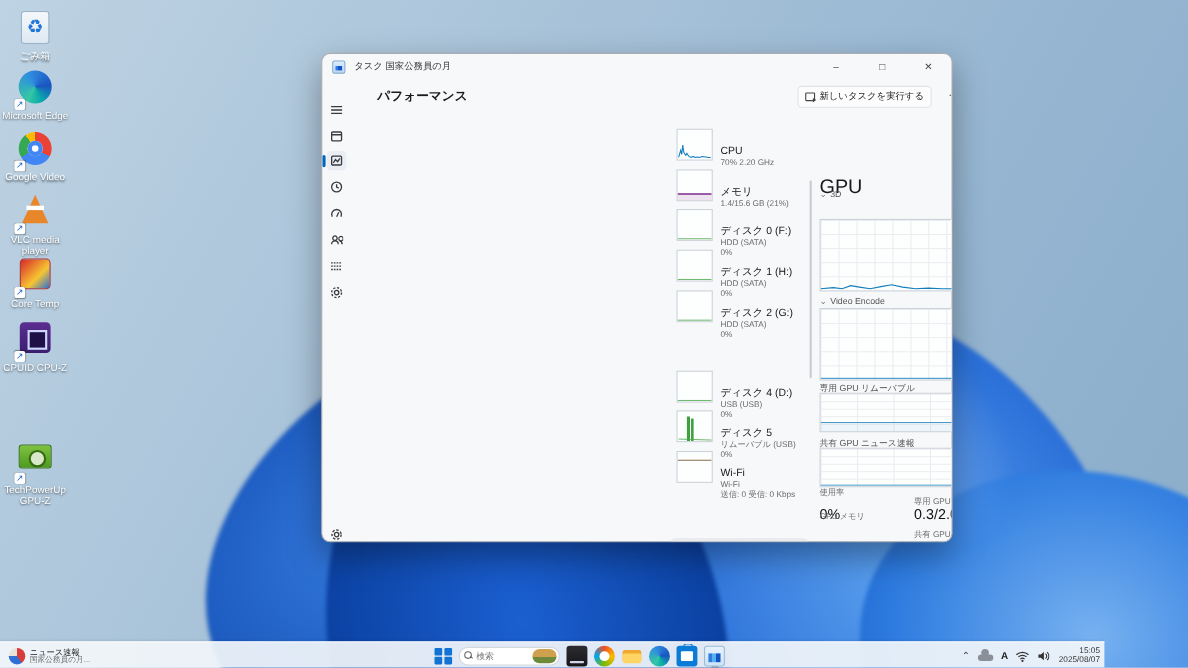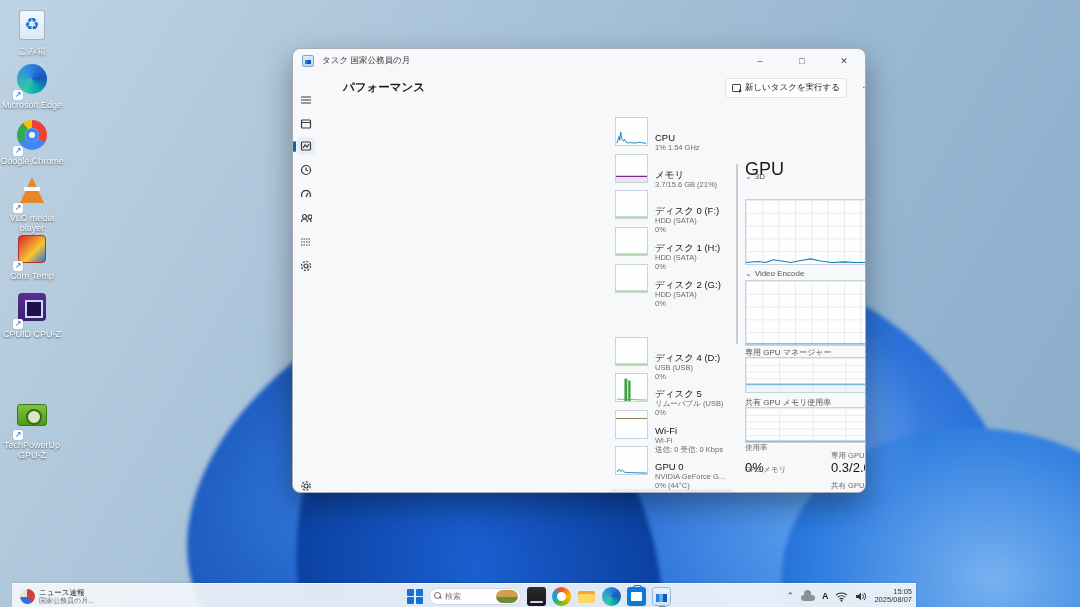--- a/index.html
+++ b/index.html
@@ -31,21 +31,21 @@
   .art-coretemp { width:28px; height:28px; margin:3px auto 0; border-radius:4px; background:linear-gradient(135deg,#d8272a 0%,#f7c531 60%,#2a6fd8 100%); border:1px solid #a33; }
   .art-cpuz { position:relative; width:28px; height:28px; margin:3px auto 0; border-radius:4px; background:linear-gradient(#5b2d91,#3b1f6e); }
   .art-cpuz::after { content:""; position:absolute; left:7px; top:7px; width:14px; height:14px; border:2px solid #cfd6ff; background:#201048; }
   .art-gpuz { position:relative; width:30px; height:22px; margin:6px auto 0; border-radius:3px; background:linear-gradient(#7fc241,#4e9a1f); border:1px solid #3c7a18; }
   .art-gpuz::after { content:""; position:absolute; right:4px; top:4px; width:12px; height:12px; border-radius:50%; background:#d9e8c8; border:2px solid #356e12; }
   .art-folder { position:relative; width:32px; height:24px; margin:5px auto 0; background:linear-gradient(#ffd867,#f5b935); border-radius:2px 3px 3px 3px; }
   .art-folder::before { content:""; position:absolute; left:0; top:-4px; width:14px; height:5px; background:#f5c648; border-radius:2px 2px 0 0; }
   .art-folder::after { content:""; position:absolute; left:4px; top:5px; width:24px; height:12px; background:#20262e; border-radius:2px 2px 8px 2px / 2px 2px 6px 2px; }
 
   
-  .taskbar { position:absolute; left:12px; bottom:0; width:904px; height:24px; background:rgba(242,246,250,.92); border-top:1px solid rgba(255,255,255,.6); box-shadow:0 -1px 2px rgba(0,0,0,.08); }
+  .taskbar { position:absolute; left:0; bottom:0; width:1004px; height:24px; background:rgba(242,246,250,.92); border-top:1px solid rgba(255,255,255,.6); box-shadow:0 -1px 2px rgba(0,0,0,.08); }
   .tb-widget { position:absolute; left:4px; top:2px; height:20px; display:flex; align-items:center; gap:4px; padding:0 4px; border-radius:4px; }
   .tb-widget .wicon { width:15px; height:15px; border-radius:50%; background:conic-gradient(#d83b3b 0 40%,#2f6fd8 40% 75%,#e8e2d8 75% 100%); }
   .tb-widget .wl1 { font-size:7.5px; color:#1a1a1a; line-height:9px; }
   .tb-widget .wl2 { font-size:7px; color:#707070; line-height:8px; }
   .tb-center { position:absolute; left:394px; top:0; height:24px; display:flex; align-items:center; gap:6px; }
   .tb-start { width:17px; height:17px; display:grid; grid-template-columns:7px 7px; grid-template-rows:7px 7px; gap:1.5px; padding:1px; }
   .tb-start span { background:#1173d4; border-radius:1px; }
   .tb-search { position:relative; width:92px; height:17px; background:#fff; border:1px solid #d4d9df; border-radius:9px; display:flex; align-items:center; padding:0 4px; gap:3px; }
   .mag { position:relative; width:8px; height:8px; flex:0 0 auto; }
   .mag::before { content:""; position:absolute; left:0; top:0; width:5px; height:5px; border:1.2px solid #666; border-radius:50%; }
@@ -146,21 +146,21 @@
         <div class="circle-edge"></div>
         <div class="shortcut">↗</div>
       </div>
     <div class="lbl">Microsoft Edge</div>
   </div>
   <div class="dicon" style="left:0;top:118px">
     <div class="art">
         <div class="circle-chrome"></div>
         <div class="shortcut">↗</div>
       </div>
-    <div class="lbl">Google Chrome</div>
+    <div class="lbl">Google Video</div>
   </div>
   <div class="dicon" style="left:0;top:174px">
     <div class="art">
         <div class="art-vlc"></div>
         <div class="shortcut">↗</div>
       </div>
     <div class="lbl">VLC media player</div>
   </div>
   <div class="dicon" style="left:0;top:232px">
     <div class="art">
@@ -264,34 +264,34 @@
     <div class="sb-scroll"></div>
 
     <div class="sb-item" style="top:67px">
       <div class="mini">
           <svg viewBox="0 0 33 29" preserveAspectRatio="none">
             <polyline points="1,27 3,20 4,24 5,15 6,22 8,25 9,23 11,26 13,27 15,26 17,27 19,26.5 21,27 24,26 27,26.5 30,27 32,27" fill="none" stroke="#117dbb" stroke-width="1"></polyline>
           </svg>
         </div>
       <div class="sb-t">
           <div class="sb-title">CPU</div>
-          <div class="sb-sub">1% 1.54 GHz</div>
+          <div class="sb-sub">70% 2.20 GHz</div>
           <div class="sb-sub"></div>
         </div>
     </div>
     <div class="sb-item" style="top:104px">
       <div class="mini">
           <svg viewBox="0 0 33 29" preserveAspectRatio="none">
             <polyline points="0,23 33,23" fill="none" stroke="#7b2d8e" stroke-width="1.4"></polyline>
             <rect x="0" y="23" width="33" height="6" fill="rgba(123,45,142,.12)"></rect>
           </svg>
         </div>
       <div class="sb-t">
           <div class="sb-title">メモリ</div>
-          <div class="sb-sub">3.7/15.6 GB (21%)</div>
+          <div class="sb-sub">1.4/15.6 GB (21%)</div>
           <div class="sb-sub"></div>
         </div>
     </div>
     <div class="sb-item" style="top:140px">
       <div class="mini">
           <svg viewBox="0 0 33 29" preserveAspectRatio="none">
             <polyline points="0,28 33,28" fill="none" stroke="#4aa84a" stroke-width=".8"></polyline>
           </svg>
         </div>
       <div class="sb-t">
@@ -355,62 +355,50 @@
           <svg viewBox="0 0 33 29" preserveAspectRatio="none">
             <polyline points="0,8 33,8" fill="none" stroke="#8a6d4b" stroke-width="1"></polyline>
           </svg>
         </div>
       <div class="sb-t">
           <div class="sb-title">Wi-Fi</div>
           <div class="sb-sub">Wi-Fi</div>
           <div class="sb-sub">送信: 0 受信: 0 Kbps</div>
         </div>
     </div>
-    <div class="sb-item" style="top:396px">
-      <div class="mini">
-          <svg viewBox="0 0 33 29" preserveAspectRatio="none">
-            <polyline points="1,27 3,24 5,26 7,25 9,27 12,27.5 33,28" fill="none" stroke="#117dbb" stroke-width="1"></polyline>
-          </svg>
-        </div>
-      <div class="sb-t">
-          <div class="sb-title">GPU 0</div>
-          <div class="sb-sub">NVIDIA GeForce G...</div>
-          <div class="sb-sub">0% (44°C)</div>
-        </div>
-    </div>
 
     <div class="main">
       <div class="gpu-title">GPU</div>
 
       <div class="chart-hdr" style="left:2px;top:15px"><span class="chev">⌄</span><span>3D</span></div>
 
       <div class="chartbox" style="left:2px;top:42px;width:198px;height:66px">
         <svg viewBox="0 0 100 30" preserveAspectRatio="none">
             <polyline points="0,29.3 6,28.8 10,29.3 14,28 18,28.6 23,29.3 28,28.4 33,27.6 38,28.6 44,29.3 50,29 56,29.3 100,29.4" fill="none" stroke="#117dbb" stroke-width=".5"></polyline>
           </svg>
       </div>
 
       <div class="chart-hdr" style="left:2px;top:112px"><span class="chev">⌄</span><span>Video Encode</span></div>
 
       <div class="chartbox" style="left:2px;top:123px;width:198px;height:66px">
         <svg viewBox="0 0 100 30" preserveAspectRatio="none">
             <polyline points="0,29.5 100,29.5" fill="none" stroke="#117dbb" stroke-width=".4"></polyline>
           </svg>
       </div>
 
-      <div class="chart-hdr" style="left:2px;top:190px">専用 GPU マネージャー</div>
+      <div class="chart-hdr" style="left:2px;top:190px">専用 GPU リムーバブル</div>
 
       <div class="chartbox" style="left:2px;top:200px;width:400px;height:36px">
         <svg viewBox="0 0 100 30" preserveAspectRatio="none">
           <polyline points="0,23 54,23 58,21.6 68,21.2 72,21.8 75,23 100,23" fill="none" stroke="#117dbb" stroke-width=".6"></polyline>
           <polygon points="0,23 54,23 58,21.6 68,21.2 72,21.8 75,23 100,23 100,30 0,30" fill="rgba(17,125,187,.07)" stroke="none"></polygon>
         </svg>
       </div>
 
-      <div class="chart-hdr" style="left:2px;top:240px">共有 GPU メモリ使用率</div>
+      <div class="chart-hdr" style="left:2px;top:240px">共有 GPU ニュース速報</div>
 
       <div class="chartbox" style="left:2px;top:250px;width:400px;height:36px">
         <svg viewBox="0 0 100 30" preserveAspectRatio="none">
             <polyline points="0,29.2 100,29.2" fill="none" stroke="#117dbb" stroke-width=".6"></polyline>
           </svg>
       </div>
 
       <div class="stat-label" style="left:2px;top:286px">使用率</div>
       <div class="stat-value" style="left:2px;top:303px">0%</div>
       <div class="stat-label" style="left:88px;top:294px">専用 GPU メモリ</div>

